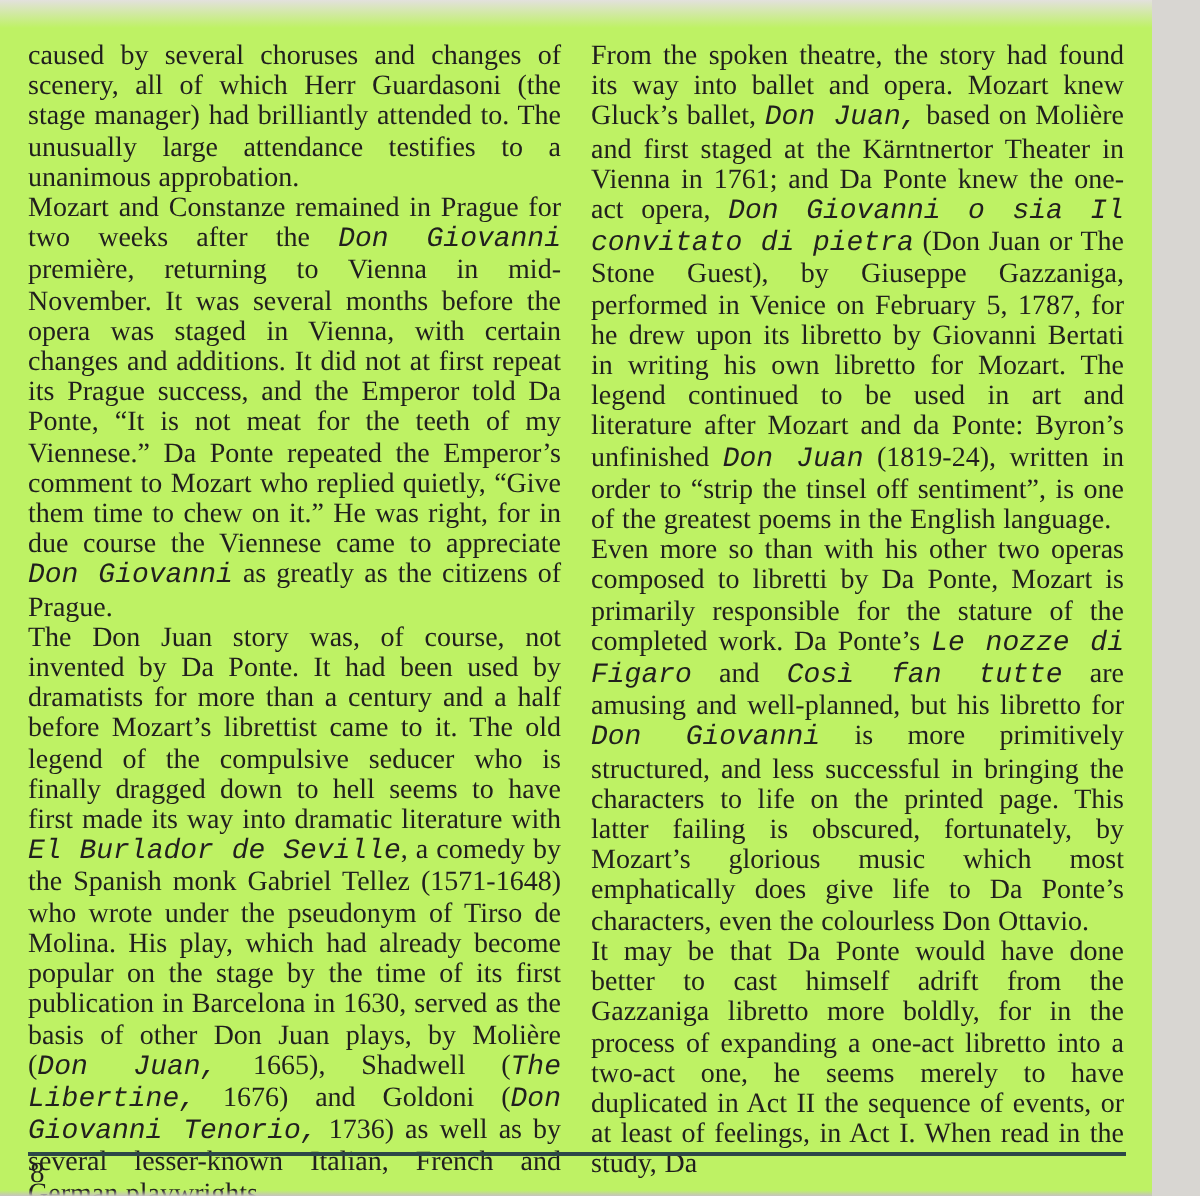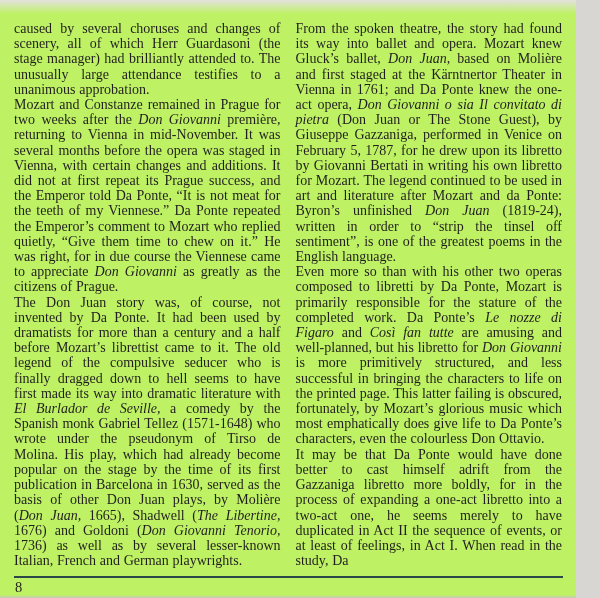--- a/index.html
+++ b/index.html
@@ -32,21 +32,21 @@
   .col { flex: 1 1 0; }
   .col p {
     margin: 0;
     font-size: 14px;
     line-height: 15.2px;
     text-align: justify;
     -webkit-hyphens: auto;
     hyphens: auto;
     word-spacing: 0.02em;
   }
-  .col p em { font-style: italic; }
+  .col p em { font-style: italic; font-family: Liberation Mono, monospace; }
   .footer-rule {
     position: absolute;
     left: 14px; right: 13px;
     top: 576px;
     height: 2px;
     background: #2c4748;
   }
   .page-number {
     position: absolute;
     left: 15px;

